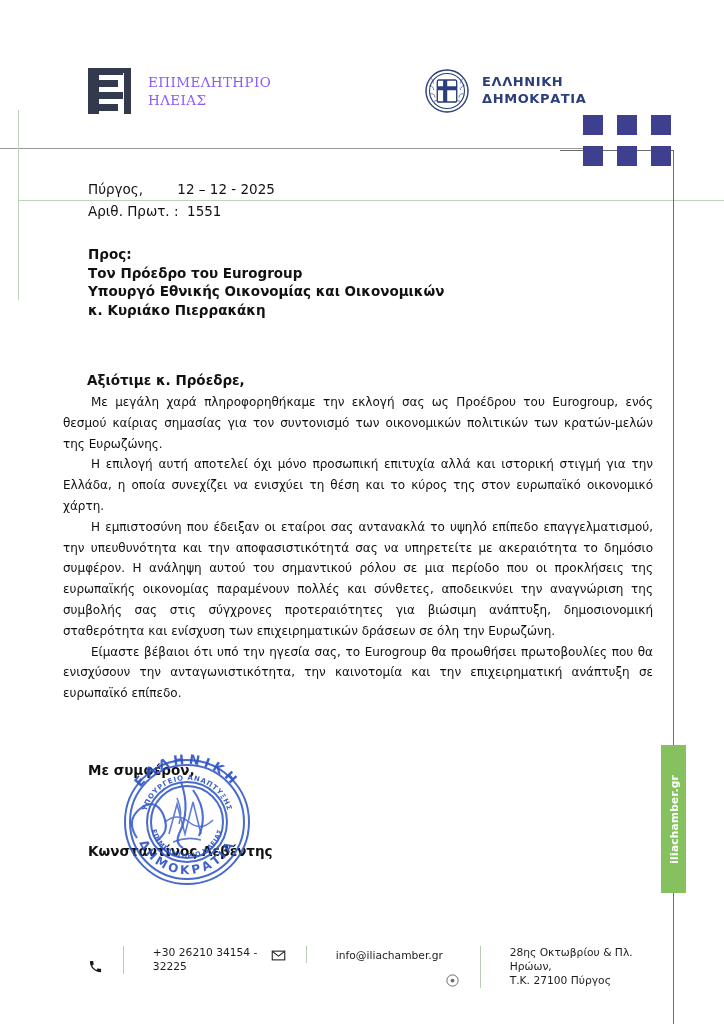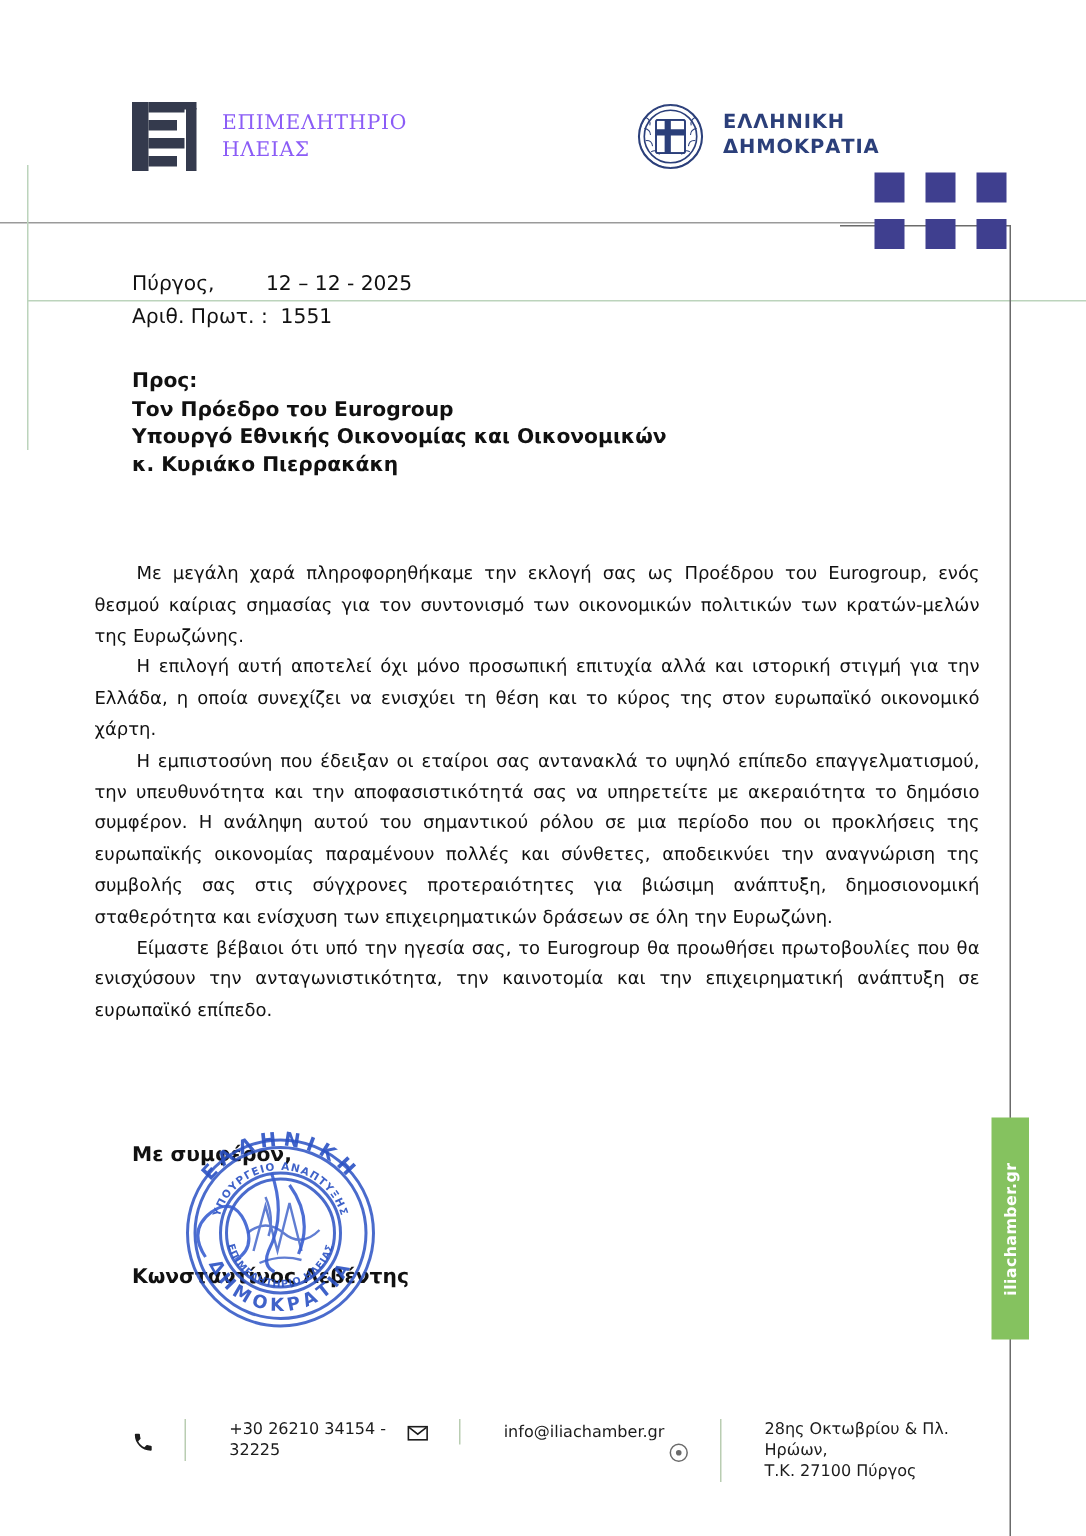--- a/index.html
+++ b/index.html
@@ -106,21 +106,21 @@
     writing-mode: vertical-rl; transform: rotate(180deg);
     font-size: 10.5px; font-weight: bold; color: #ffffff;
     letter-spacing: 0.3px;
   }
 
   
   .footer {
     position: absolute; left: 88px; top: 946px; width: 560px;
     display: flex; align-items: flex-start;
   }
-  .fitem { display: flex; align-items: center; gap: 20px; }
+  .fitem { display: flex; align-items: flex-end; gap: 20px; }
   .fitem-phone { width: 210px; }
   .fitem-mail { width: 200px; }
   .fico { width: 15px; flex: 0 0 15px; color: #1c1c1c; padding-top: 2px; }
   .fsep { width: 1px; align-self: stretch; background: #b9cdb2; margin-right: 9px; }
   .ftext { font-size: 10.7px; line-height: 14px; color: #1c1c1c; white-space: pre-line; }
 </style>
 </head>
 <body>
 
 <div class="line-top-left"></div>
@@ -181,20 +181,21 @@
 </div>
 
 <div class="recipient">
   <div>Προς:</div>
   <div>Τον Πρόεδρο του Eurogroup</div>
   <div>Υπουργό Εθνικής Οικονομίας και Οικονομικών</div>
   <div>κ. Κυριάκο Πιερρακάκη</div>
 </div>
 
 <div class="letter-body">
+  <div class="salutation">Αξιότιμε κ. Πρόεδρε,</div>
   <p class="para">Με μεγάλη χαρά πληροφορηθήκαμε την εκλογή σας ως Προέδρου του Eurogroup, ενός θεσμού καίριας σημασίας για τον συντονισμό των οικονομικών πολιτικών των κρατών-μελών της Ευρωζώνης.</p>
   <p class="para">Η επιλογή αυτή αποτελεί όχι μόνο προσωπική επιτυχία αλλά και ιστορική στιγμή για την Ελλάδα, η οποία συνεχίζει να ενισχύει τη θέση και το κύρος της στον ευρωπαϊκό οικονομικό χάρτη.</p>
   <p class="para">Η εμπιστοσύνη που έδειξαν οι εταίροι σας αντανακλά το υψηλό επίπεδο επαγγελματισμού, την υπευθυνότητα και την αποφασιστικότητά σας να υπηρετείτε με ακεραιότητα το δημόσιο συμφέρον. Η ανάληψη αυτού του σημαντικού ρόλου σε μια περίοδο που οι προκλήσεις της ευρωπαϊκής οικονομίας παραμένουν πολλές και σύνθετες, αποδεικνύει την αναγνώριση της συμβολής σας στις σύγχρονες προτεραιότητες για βιώσιμη ανάπτυξη, δημοσιονομική σταθερότητα και ενίσχυση των επιχειρηματικών δράσεων σε όλη την Ευρωζώνη.</p>
   <p class="para">Είμαστε βέβαιοι ότι υπό την ηγεσία σας, το Eurogroup θα προωθήσει πρωτοβουλίες που θα ενισχύσουν την ανταγωνιστικότητα, την καινοτομία και την επιχειρηματική ανάπτυξη σε ευρωπαϊκό επίπεδο.</p>
 </div>
 
 <div class="sign-block">
   <div class="sign-regards">Με συμφέρον,</div>
   <div class="sign-name">Κωνσταντίνος Λεβέντης</div>
 </div>

